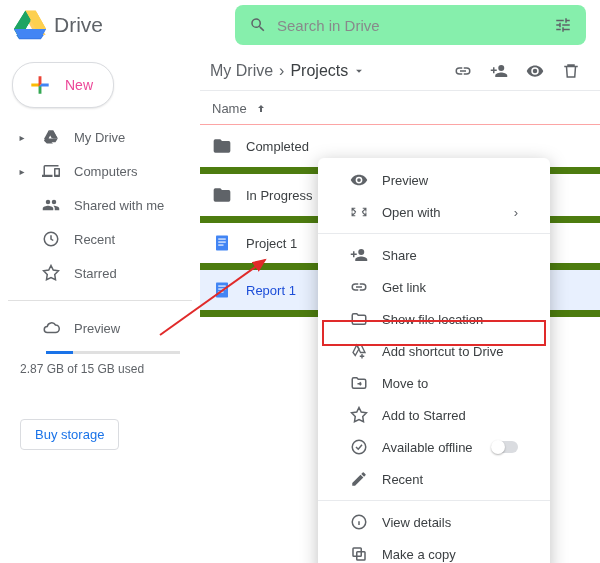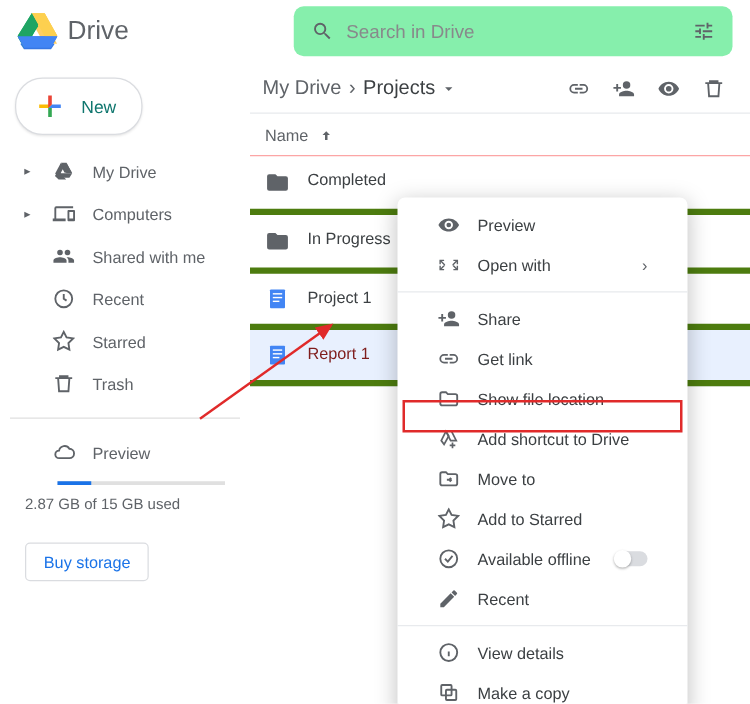--- a/index.html
+++ b/index.html
@@ -9,41 +9,41 @@
 .logo-wrap { display: flex; align-items: center; gap: 8px; }
 .logo-text { font-size: 21px; color: #5f6368; }
 .search-bar { flex: 1; background: #86efac; height: 40px; border-radius: 8px; display: flex; align-items: center; padding: 0 14px; gap: 10px; margin-left: 120px; }
 .search-bar input { border: none; background: transparent; outline: none; font-size: 15px; flex: 1; color: #5f6368; }
 .search-bar input::placeholder { color: #88898b; }
 .tune-icon { color: #5f6368; }
 
 .container { display: flex; height: calc(100% - 50px); }
 .sidebar { width: 200px; padding: 8px 8px; border-right: none; }
 .new-btn { display: inline-flex; align-items: center; gap: 12px; padding: 9px 20px 9px 14px; border: 1px solid #dadce0; border-radius: 22px; background: #fff; box-shadow: 0 1px 2px rgba(0,0,0,0.1); cursor: pointer; margin: 4px 0 12px 4px; }
-.new-btn span.lbl { font-size: 14px; color: #0f766e; }
+.new-btn span.lbl { font-size: 14px; color: #ec4899; }
 .nav-item { display: flex; align-items: center; height: 34px; padding: 0 8px; border-radius: 0 16px 16px 0; cursor: pointer; gap: 14px; color: #5f6368; }
 .nav-item .chev { width: 12px; display: flex; justify-content: center; color: #5f6368; font-size: 10px; }
 .nav-item .ic { width: 18px; display: flex; justify-content: center; }
 .nav-item .lbl { font-size: 13px; color: #5f6368; }
 .sep { border-top: 1px solid #e0e0e0; margin: 10px 0; }
 .storage-bar { height: 3px; background: #e0e0e0; margin: 6px 12px 8px 38px; position: relative; }
 .storage-fill { height: 3px; background: #1a73e8; width: 20%; }
-.storage-text { color: #5f6368; font-size: 12px; margin: 6px 12px 24px 12px; }
-.buy-btn { border: 1px solid #dadce0; color: #1a73e8; padding: 7px 14px; border-radius: 4px; background: #fff; cursor: pointer; margin-left: 12px; font-size: 13px; }
+.storage-text { color: #5f6368; font-size: 12px; margin: 6px 12px 7px 12px; }
+.buy-btn { border: 1px solid #dadce0; color: #1a73e8; padding: 7px 14px; border-radius: 4px; background: #fff; cursor: pointer; margin-left: 12px; font-size: 13px; margin-top: 36px; }
 
 .main { flex: 1; padding: 0; position: relative; }
 .crumb-row { display: flex; align-items: center; justify-content: space-between; padding: 12px 20px 10px 10px; }
 .crumbs { display: flex; align-items: center; gap: 6px; font-size: 16px; color: #5f6368; }
 .crumbs .cur { color: #3c4043; display: flex; align-items: center; gap: 4px; }
 .actions { display: flex; gap: 18px; color: #5f6368; }
 .thin-sep { border-top: 1px solid #e8eaed; }
 .col-hdr { display: flex; align-items: center; gap: 8px; padding: 10px 12px 8px 12px; font-size: 13px; color: #5f6368; border-bottom: 1px solid #fca5a5; }
-.row { display: flex; align-items: flex-start; gap: 14px; padding: 11px 12px; border-bottom: 5px solid #4d7c0f; cursor: pointer; }
+.row { display: flex; align-items: center; gap: 14px; padding: 11px 12px; border-bottom: 7px solid #4d7c0f; cursor: pointer; }
 .row.sel { background: #e8f0fe; color: #1967d2; }
-.row.sel .fname { color: #7f1d1d; font-weight: 500; }
+.row.sel .fname { color: #1d4ed8; font-weight: 500; }
 .ficon { width: 20px; display: flex; justify-content: center; }
 .fname { font-size: 13px; color: #3c4043; }
 
 .ctx-menu { position: absolute; left: 318px; top: 158px; width: 232px; background: #fff; border-radius: 6px; box-shadow: 0 4px 18px rgba(0,0,0,0.25); padding: 6px 0; z-index: 200; }
 .ctx-item { display: flex; align-items: center; gap: 14px; padding: 7px 32px; cursor: pointer; color: #3c4043; font-size: 13px; }
 .ctx-item .ci { width: 18px; display: flex; justify-content: center; color: #5f6368; }
 .ctx-item .cl { flex: 1; }
 .ctx-sep { border-top: 1px solid #e8eaed; margin: 5px 0; }
 .highlight { position: absolute; border: 2px solid #e02a2a; pointer-events: none; z-index: 201; }
 .toggle { width: 26px; height: 12px; border-radius: 6px; background: #dadce0; position: relative; }
@@ -140,29 +140,20 @@
     </div>
     <div class="nav-item">
       <span class="chev"></span>
       <span class="ic">
           <svg width="18" height="18" viewBox="0 0 24 24" fill="none" stroke="#5f6368" stroke-width="2">
             <path d="M12 2l3 6 7 1-5 5 1 7-6-3-6 3 1-7-5-5 7-1z"></path>
           </svg>
         </span>
       <span class="lbl">Starred</span>
     </div>
-    <div class="nav-item">
-      <span class="chev"></span>
-      <span class="ic">
-          <svg width="18" height="18" viewBox="0 0 24 24" fill="none" stroke="#5f6368" stroke-width="2">
-            <path d="M3 6h18M8 6V4h8v2M6 6l1 14h10l1-14"></path>
-          </svg>
-        </span>
-      <span class="lbl">Trash</span>
-    </div>
 
     <div class="sep"></div>
     <div class="nav-item">
       <span class="chev"></span>
       <span class="ic">
           <svg width="18" height="18" viewBox="0 0 24 24" fill="none" stroke="#5f6368" stroke-width="2">
             <path d="M18 18H7a4 4 0 010-8 6 6 0 0111-2 4 4 0 010 10z"></path>
           </svg>
         </span>
       <span class="lbl">Preview</span>

